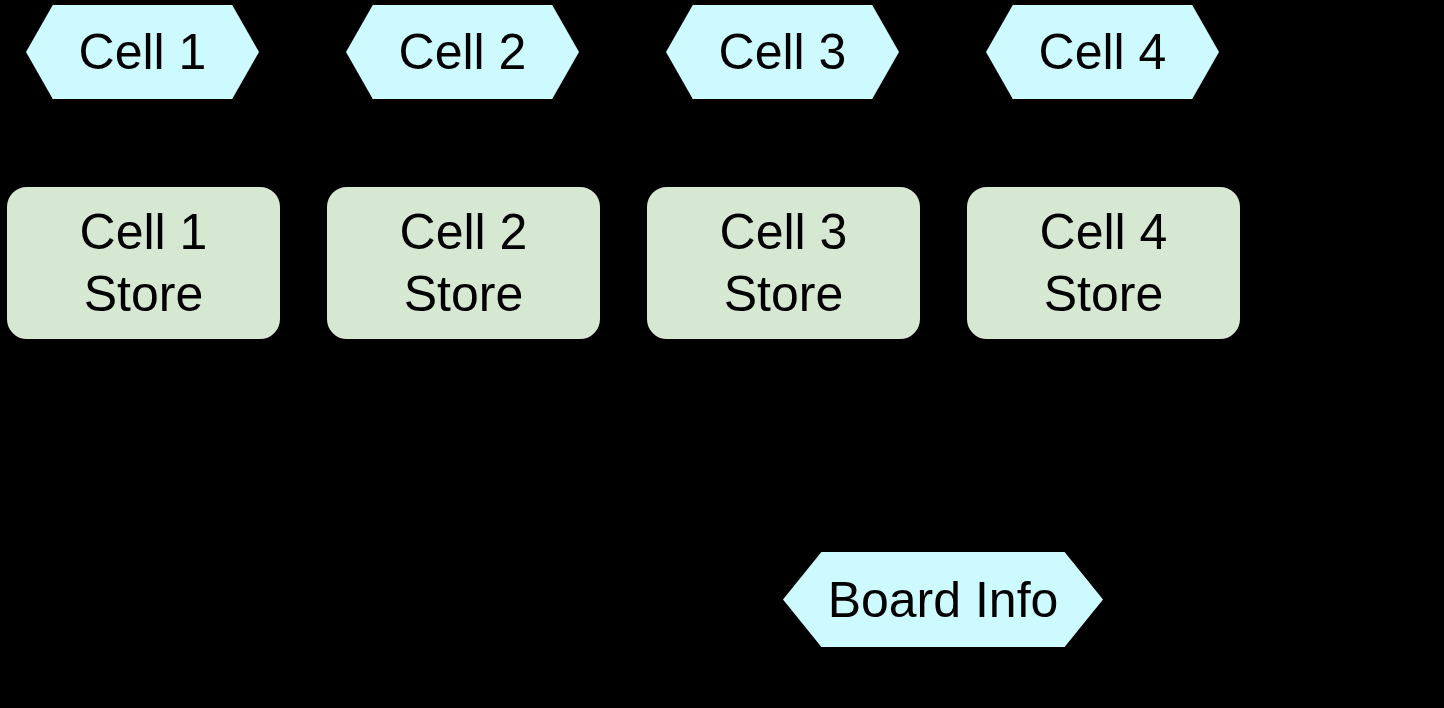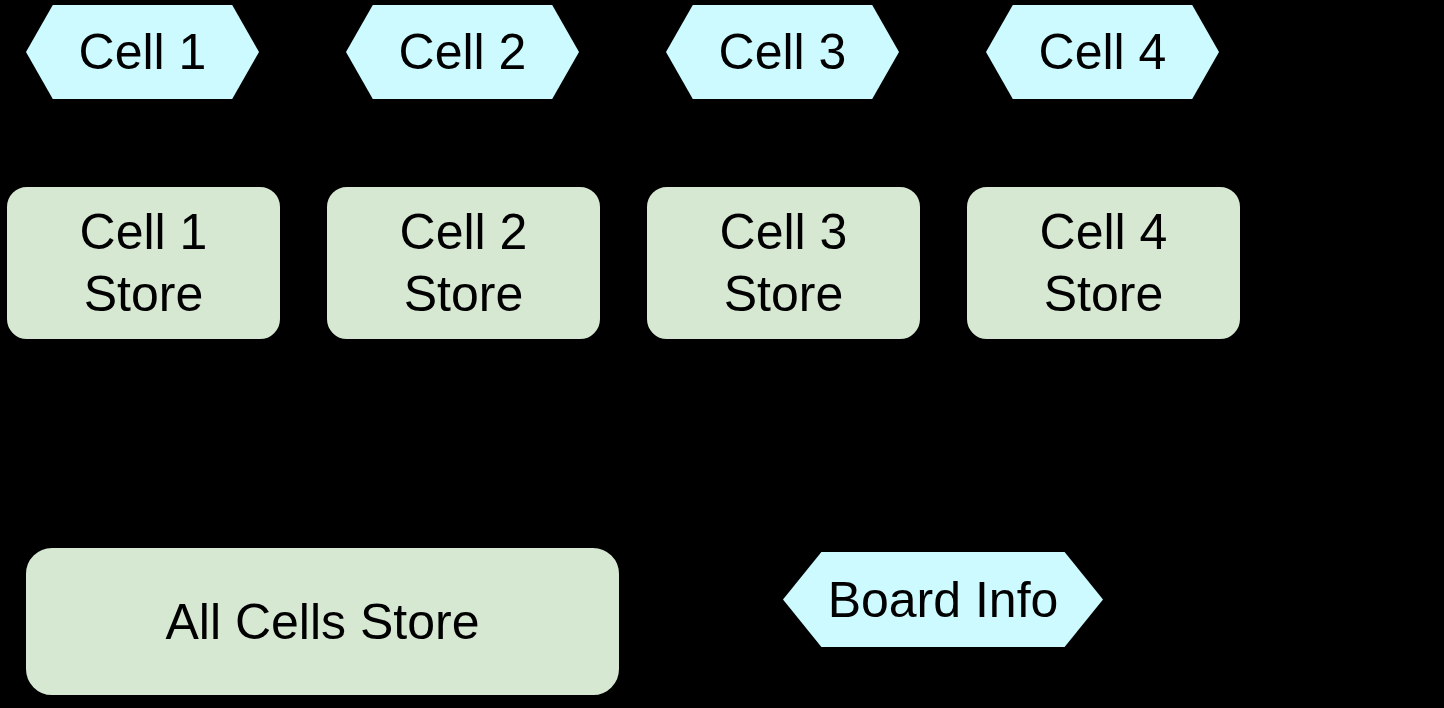--- a/index.html
+++ b/index.html
@@ -88,21 +88,18 @@
   </div>
   <div class="node store store-cell store-2">
     <span>Cell 3
 Store</span>
   </div>
   <div class="node store store-cell store-3">
     <span>Cell 4
 Store</span>
   </div>
 
-  <div class="node store store-all">
-    <span>All Cells Store</span>
-  </div>
 
   <div class="node hex hex-wide hex-board">
     <span>Board Info</span>
   </div>
 
 </div>
 
 </body></html>

